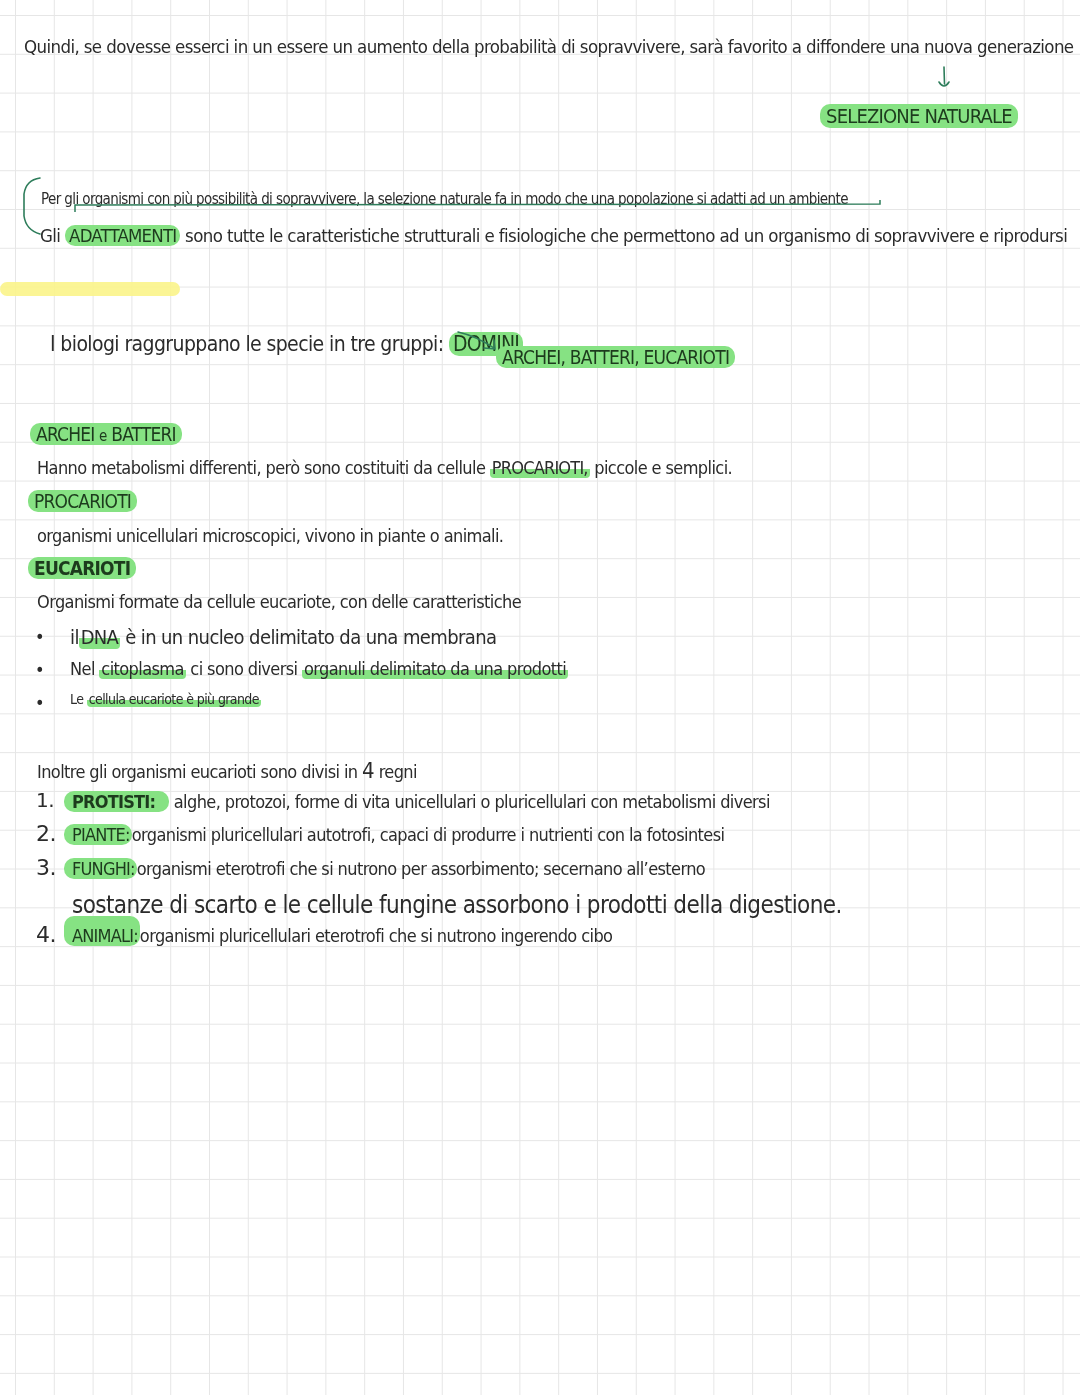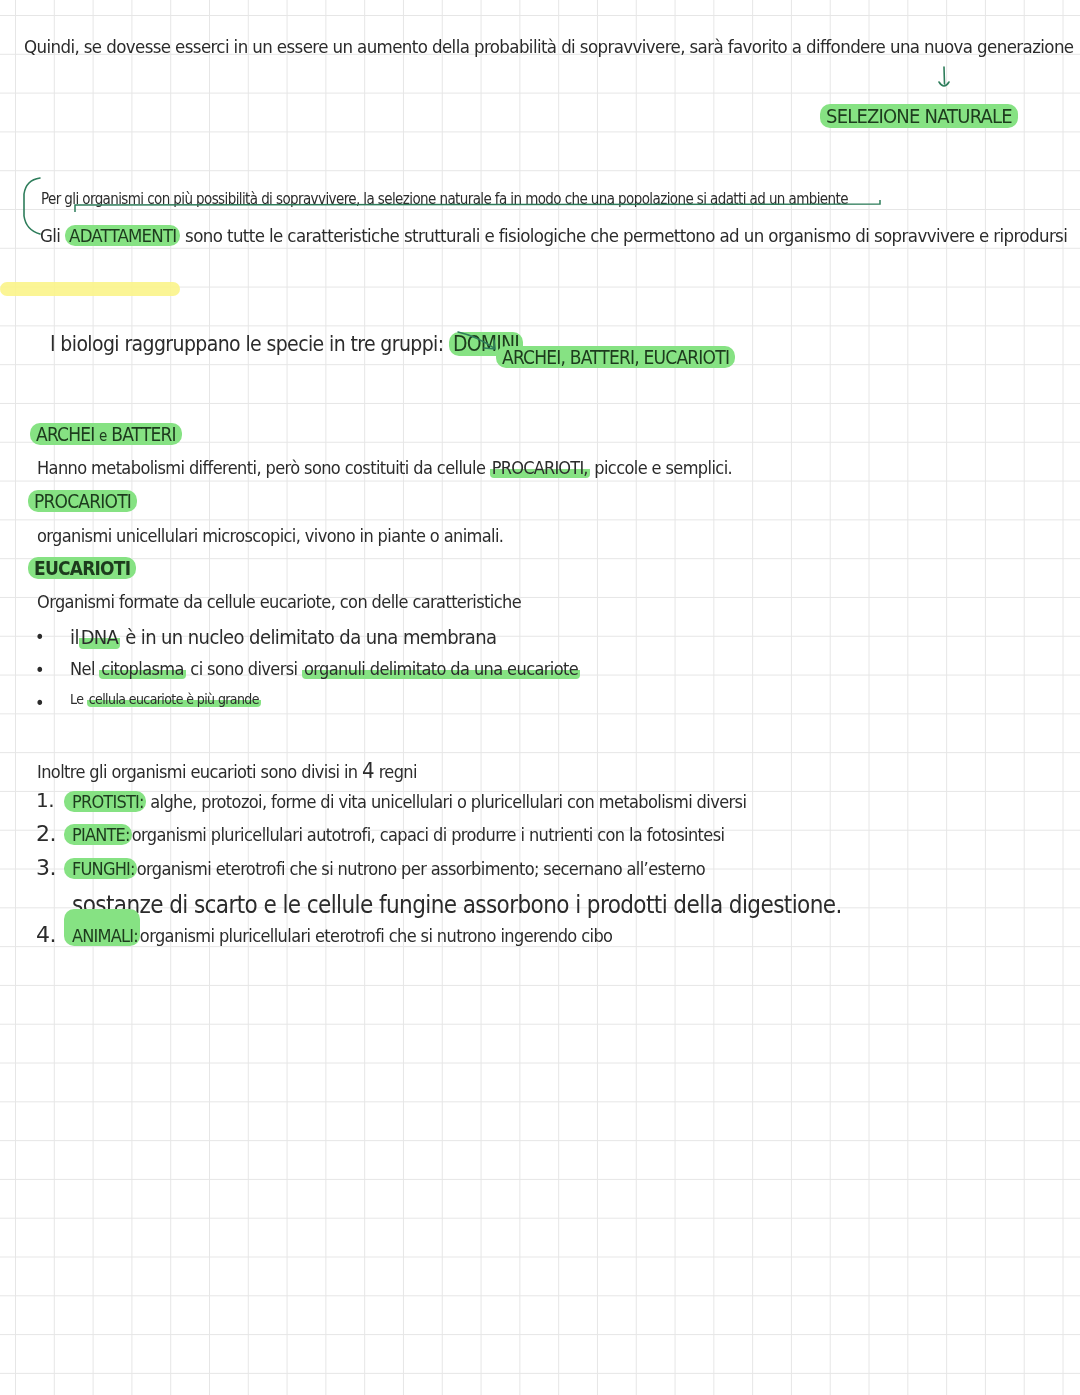--- a/index.html
+++ b/index.html
@@ -112,48 +112,48 @@
 <div class="line" style="left:37px; top:591px; font-size:18px;">Organismi formate da cellule eucariote, con delle caratteristiche</div>
 
 <span class="bullet" style="left:35px; top:626px;">•</span>
 <div class="line" style="left:70px; top:625px; font-size:20px;">
   <span>il</span><span class="hl-under caps">DNA</span><span> è in un nucleo delimitato da una membrana</span>
 </div>
 
 <span class="bullet" style="left:35px; top:659px;">•</span>
 <div class="line" style="left:70px; top:658px; font-size:18px;">
   <span>Nel</span>
-  <span class="hl-under">citoplasma</span><span> ci sono diversi </span><span class="hl-under">organuli delimitato da una eucariote</span>
+  <span class="hl-under">citoplasma</span><span> ci sono diversi </span><span class="hl-under">organuli delimitato da una prodotti</span>
 </div>
 
 <span class="bullet" style="left:35px; top:692px;">•</span>
 <div class="line" style="left:70px; top:691px; font-size:14px;">
   <span>Le</span>
   <span class="hl-under">cellula eucariote è più grande</span>
 </div>
 
 <div class="line" style="left:37px; top:758px; font-size:18px;">
   <span>Inoltre gli organismi eucarioti sono divisi in</span>
   <span style="font-size:22px;">4</span>
   <span>regni</span>
 </div>
 
 <span class="num" style="left:36px; top:788px; font-size:20px;">1.</span>
 <div class="line" style="left:64px; top:791px; font-size:18px;">
-  <span class="hl caps" style="padding:0 2px 0 8px;">PROTISTI:</span>
+  <span class="hl caps" style="padding:0 14px 0 8px;font-weight:bold;">PROTISTI:</span>
   <span>alghe, protozoi, forme di vita unicellulari o pluricellulari con metabolismi diversi</span>
 </div>
 
 <span class="num" style="left:36px; top:821px;">2.</span>
 <div class="line" style="left:64px; top:824px; font-size:18px;">
   <span class="hl caps" style="padding:0 2px 0 8px;">PIANTE:</span><span>organismi pluricellulari autotrofi, capaci di produrre i nutrienti con la fotosintesi</span>
 </div>
 
 <span class="num" style="left:36px; top:855px;">3.</span>
 <div class="line" style="left:64px; top:858px; font-size:18px;">
   <span class="hl caps" style="padding:0 2px 0 8px;">FUNGHI:</span><span>organismi eterotrofi che si nutrono per assorbimento; secernano all’esterno</span>
 </div>
 <div class="line" style="left:72px; top:891px; font-size:24px;">sostanze di scarto e le cellule fungine assorbono i prodotti della digestione.</div>
 
 <span class="num" style="left:36px; top:922px;">4.</span>
 <div class="line" style="left:64px; top:925px; font-size:18px;">
-  <span class="hl caps" style="padding:16px 2px 0 8px;text-align:center;">ANIMALI:</span><span>organismi pluricellulari eterotrofi che si nutrono ingerendo cibo</span>
+  <span class="hl caps" style="padding:9px 2px 0 8px;text-align:center;">ANIMALI:</span><span>organismi pluricellulari eterotrofi che si nutrono ingerendo cibo</span>
 </div>
 
 </body></html>

